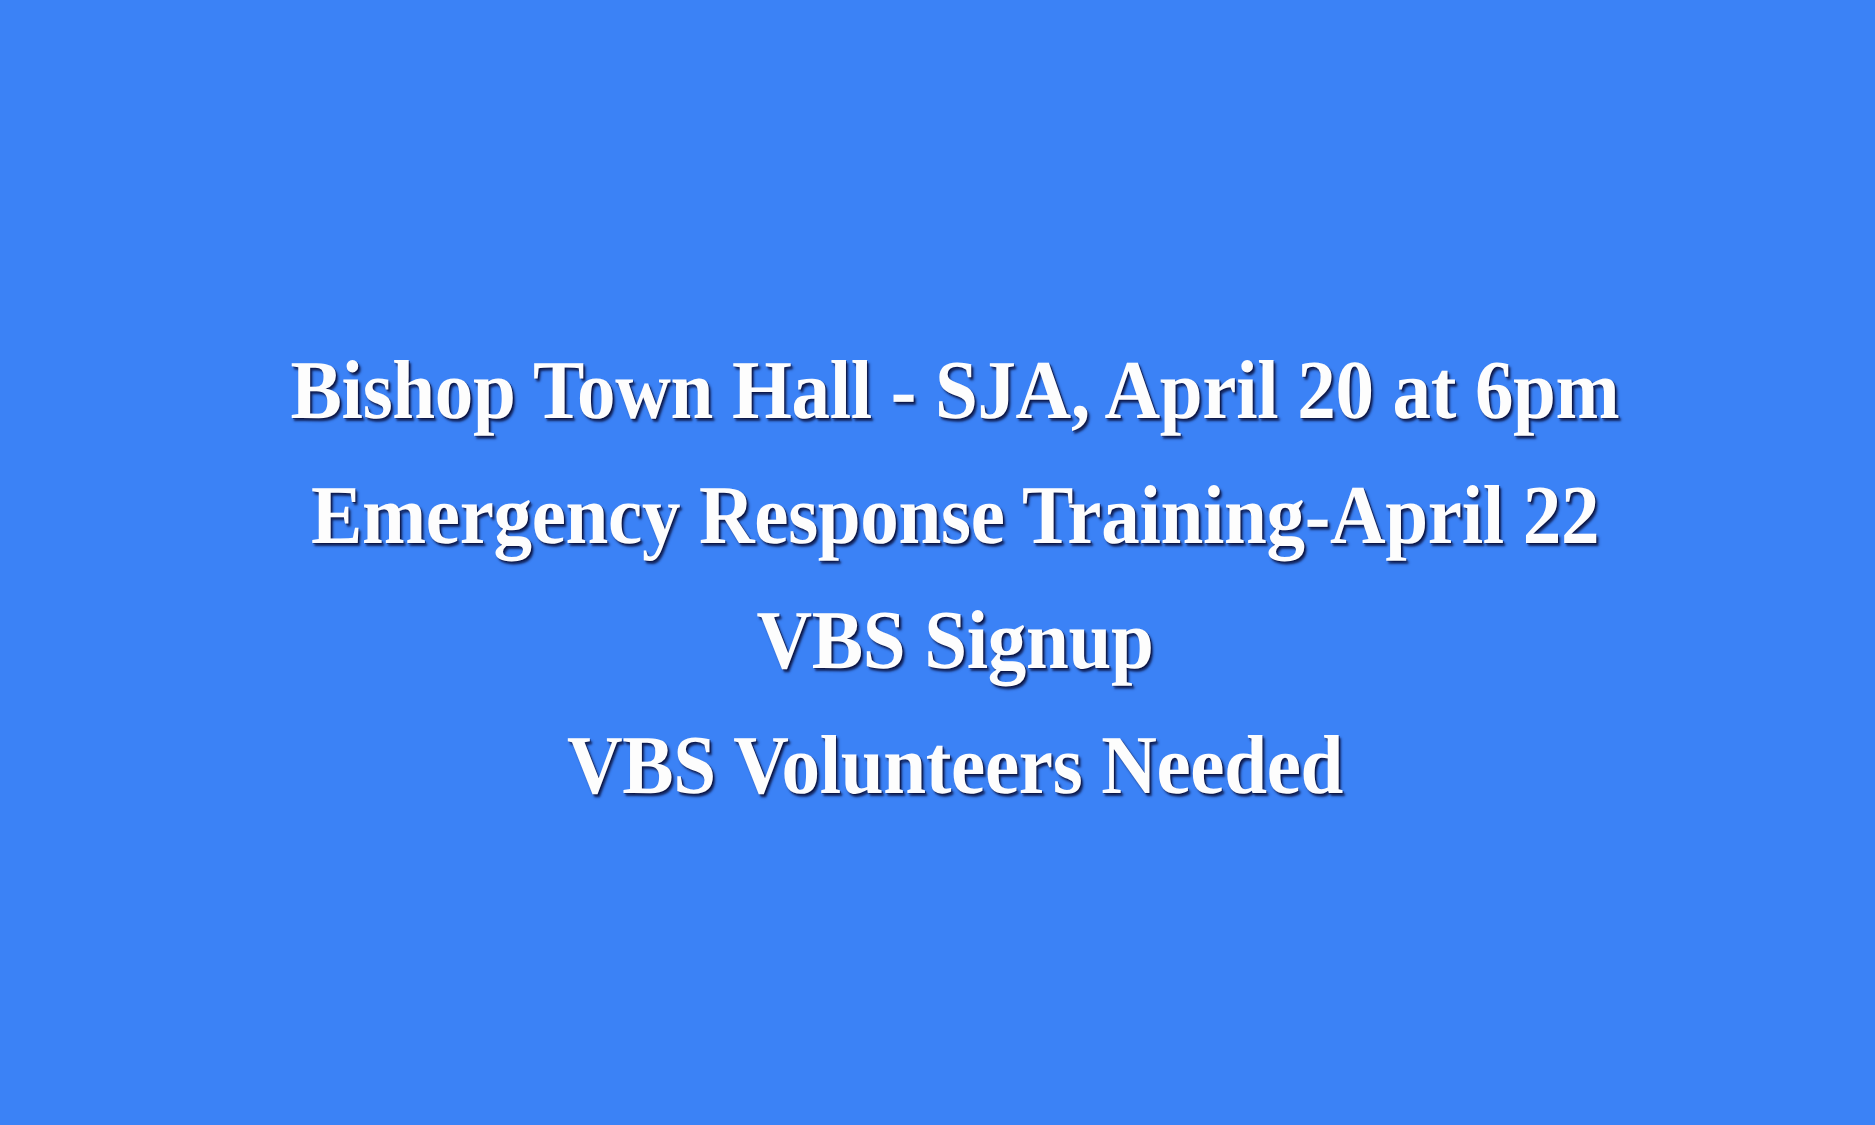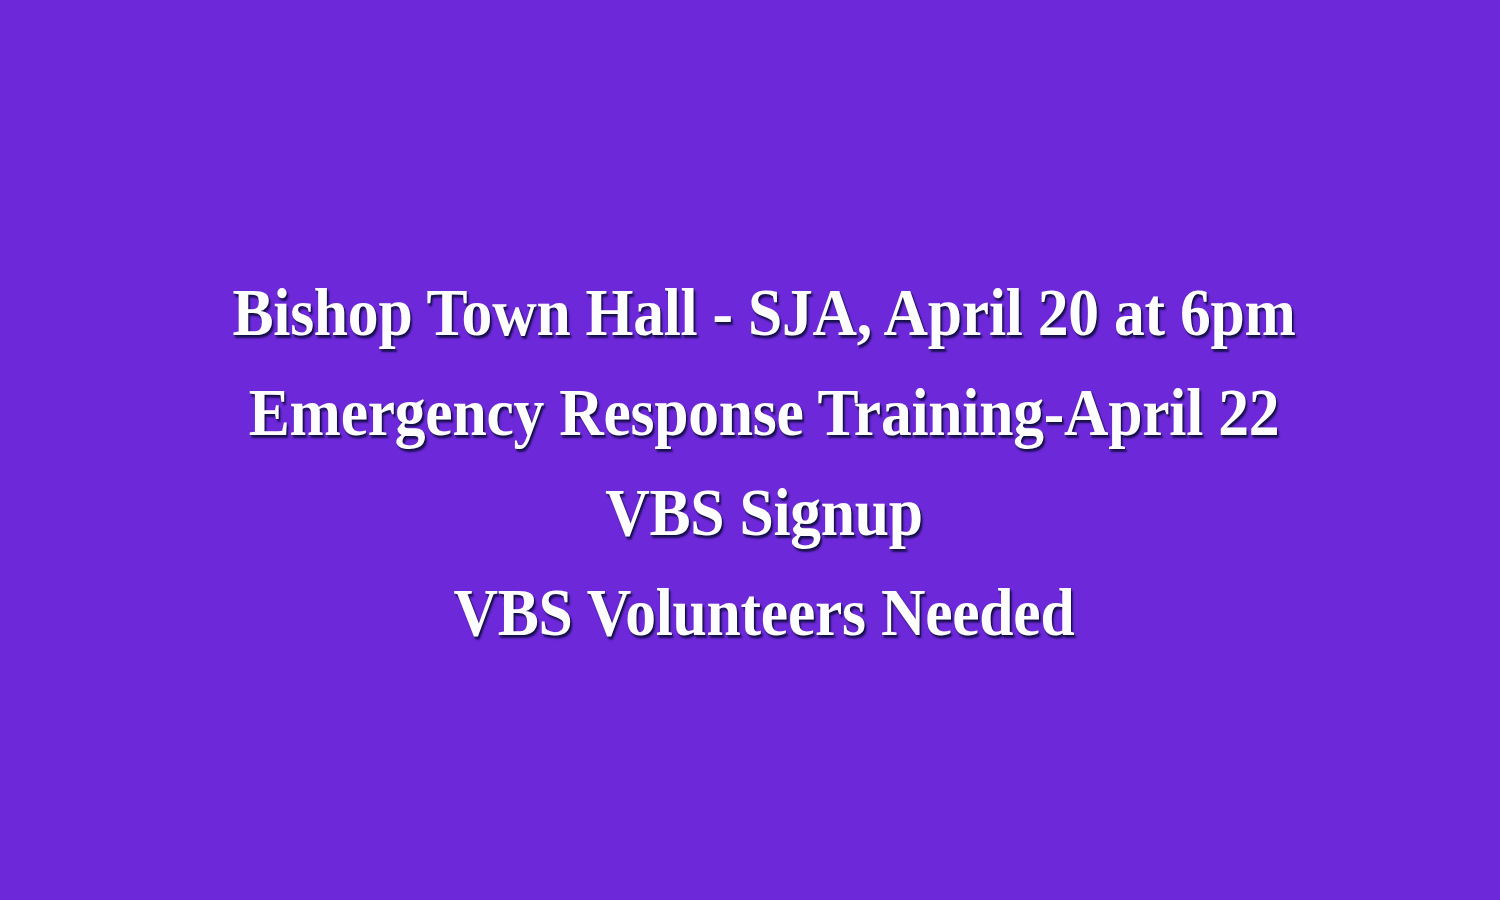--- a/index.html
+++ b/index.html
@@ -58,21 +58,21 @@
   .announcement-line.line-long {
     font-size: 67px;
   }
   .announcement-line.line-short {
     font-size: 67px;
   }
 </style>
 </head>
 <body>
 
-<div id="announcement-slide" style="background-color: #6d28d9;">
+<div id="announcement-slide" style="background-color: #3b82f6;">
 
   <div id="announcement-list">
 
     <div class="announcement-line line-long" style="color: rgb(253, 253, 253);">Bishop Town Hall - SJA, April 20 at 6pm</div>
 
     <div class="announcement-line line-long" style="color: rgb(253, 253, 253);">Emergency Response Training-April 22</div>
 
     <div class="announcement-line line-short" style="color: rgb(253, 253, 253);">VBS Signup</div>
 
     <div class="announcement-line line-short" style="color: rgb(253, 253, 253);">VBS Volunteers Needed</div>

